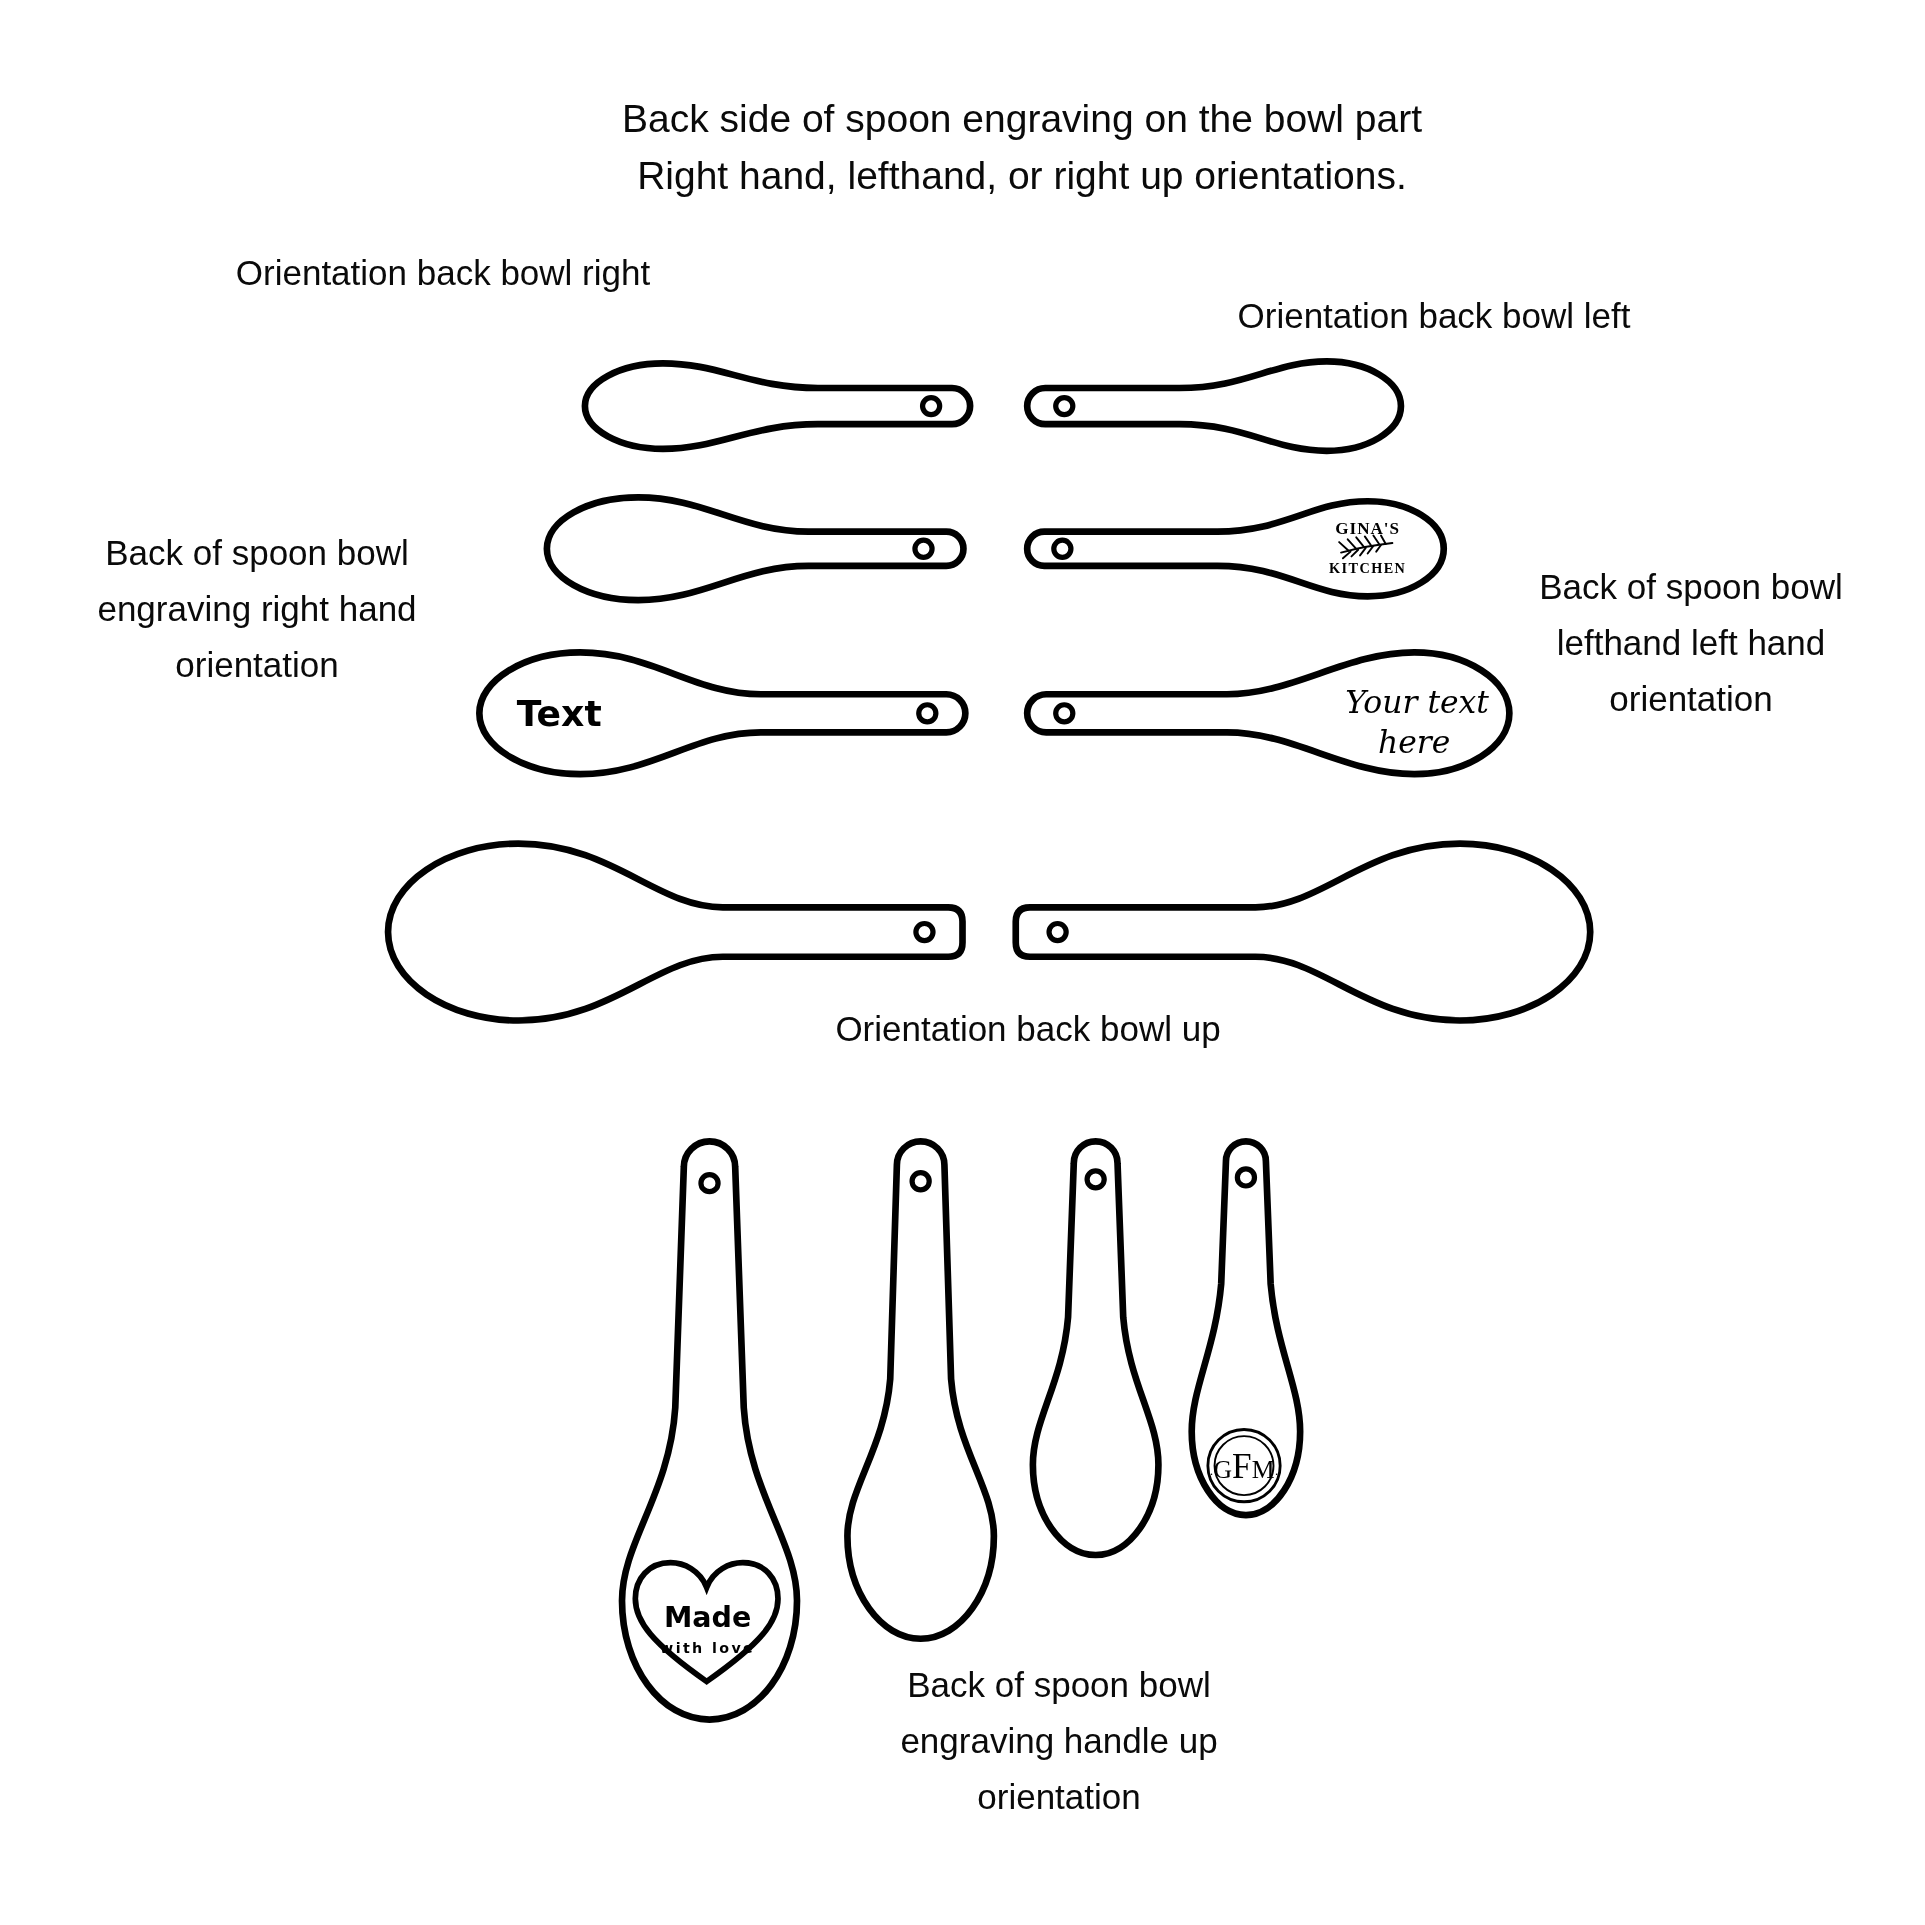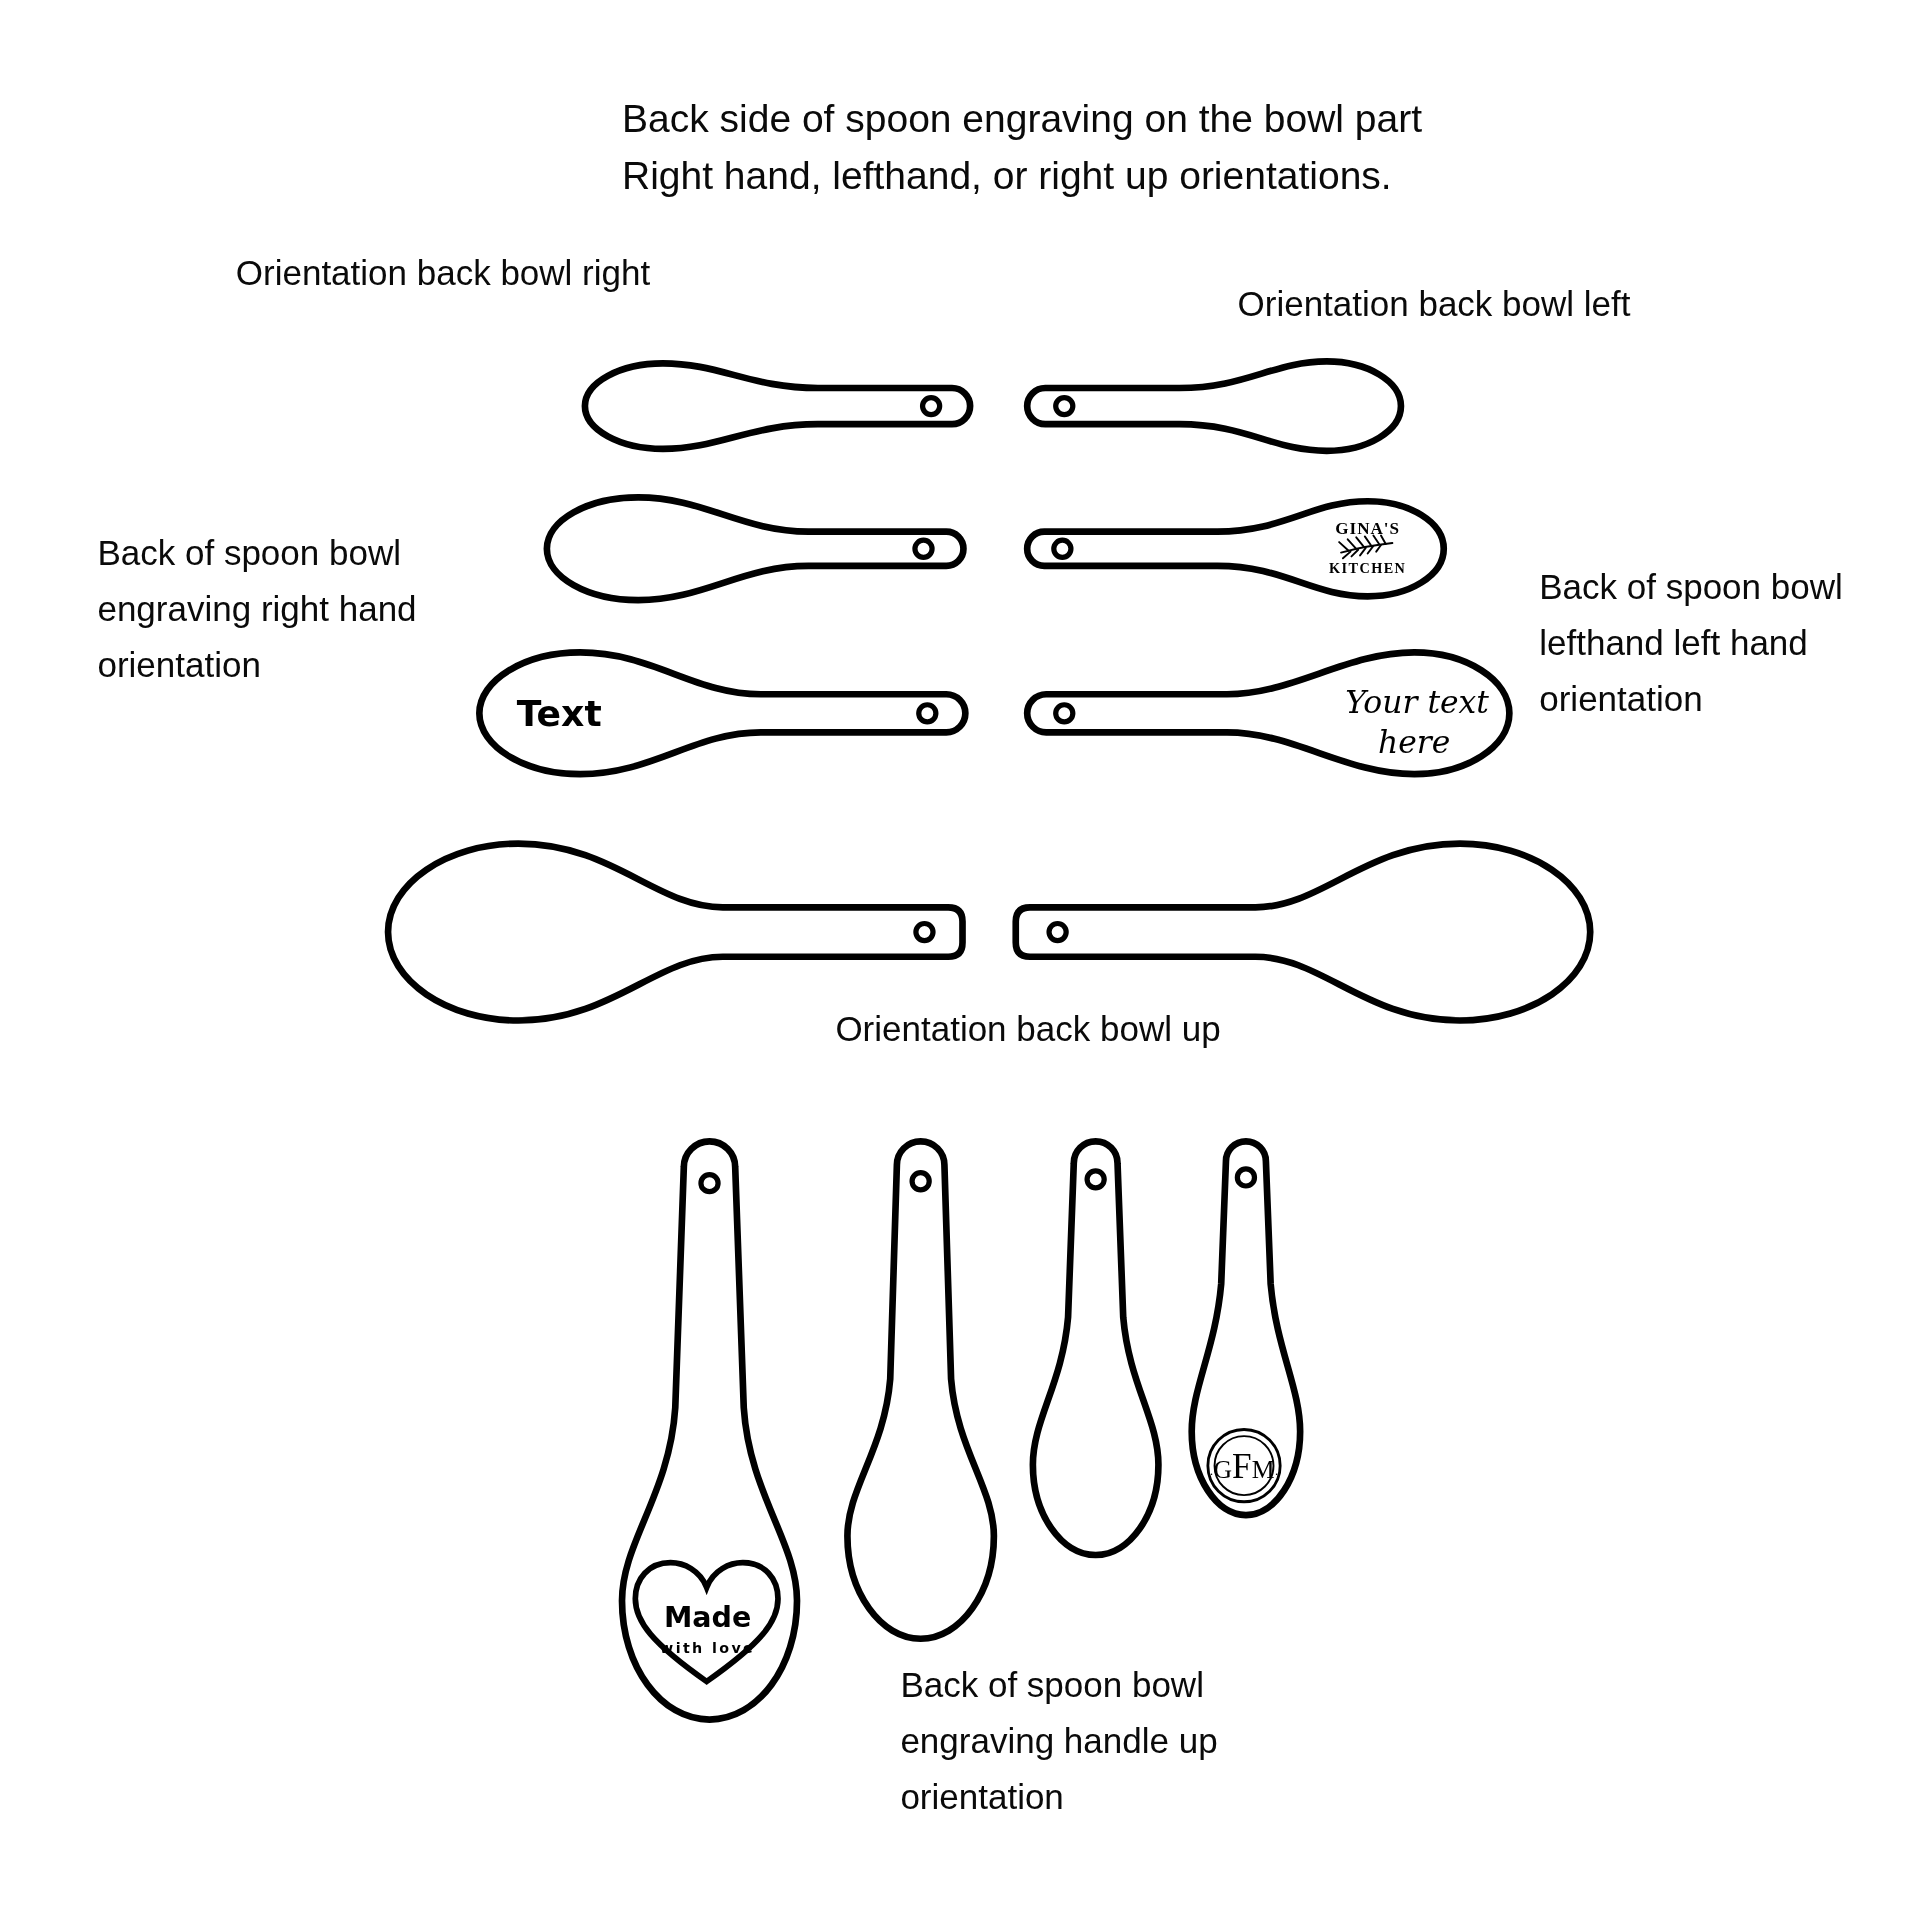--- a/index.html
+++ b/index.html
@@ -7,21 +7,21 @@
     position:relative;
     width:1925px;height:1925px;
     background:#ffffff;
     font-family:"Liberation Sans", sans-serif;
     color:#000;
     overflow:hidden;
   }
   .lbl{
     position:absolute;
     transform:translateX(-50%);
-    text-align:left;
+    text-align:center;
     font-size:35px;
     line-height:56px;
     white-space:nowrap;
     color:#0a0a0a;
   }
   .title{
     font-size:39px;
     line-height:57px;
   }
   svg{position:absolute;left:0;top:0;}
@@ -37,21 +37,21 @@
 <body>
 
 <div id="canvas">
 
   <div class="lbl title" style="left:1022px;top:90px;">
     <div>Back side of spoon engraving on the bowl part</div>
     <div>Right hand, lefthand, or right up orientations.</div>
   </div>
 
   <div class="lbl" style="left:443px;top:245px;">Orientation back bowl right</div>
-  <div class="lbl" style="left:1434px;top:276px;">Orientation back bowl left</div>
+  <div class="lbl" style="left:1434px;top:288px;">Orientation back bowl left</div>
 
   <div class="lbl" style="left:257px;top:525px;">
     <div>Back of spoon bowl</div>
     <div>engraving right hand</div>
     <div>orientation</div>
   </div>
 
   <div class="lbl" style="left:1691px;top:559px;">
     <div>Back of spoon bowl</div>
     <div>lefthand left hand</div>

